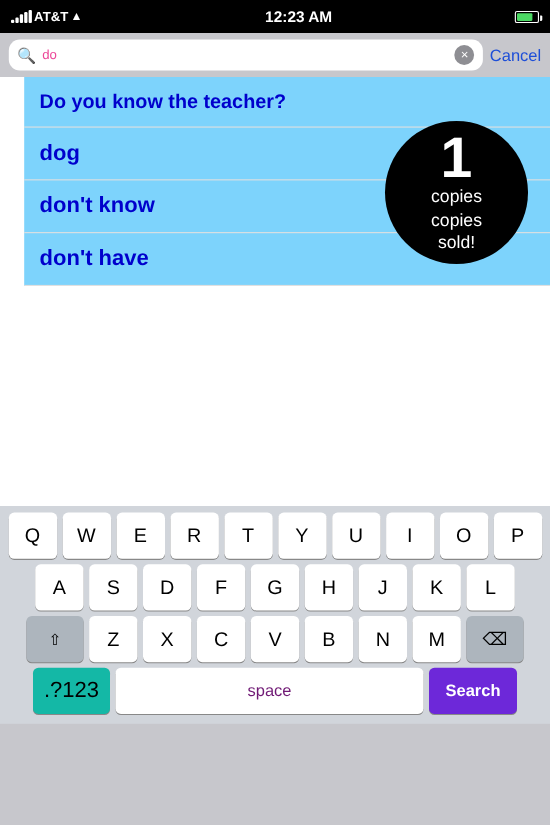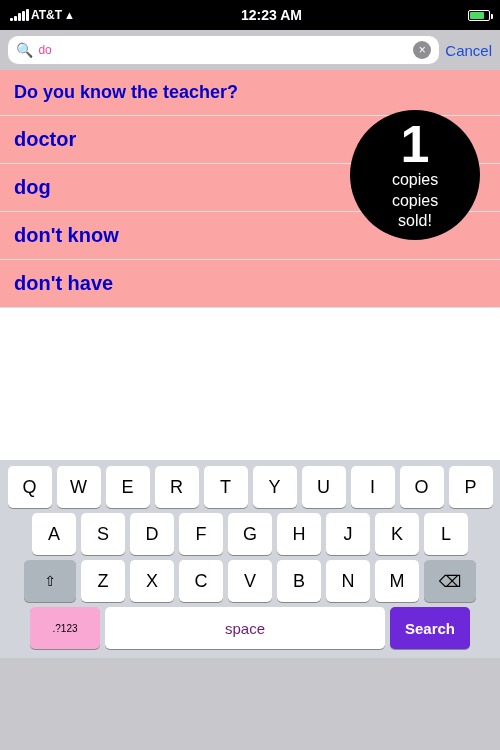--- a/index.html
+++ b/index.html
@@ -102,23 +102,24 @@
       font-size: 15px;
       background: #c7c7cc;
       border: none;
       cursor: pointer;
       white-space: nowrap;
       font-family: inherit;
     }
 
     
     #suggestions {
-      background: #fca5a5;
+      background: #7dd3fc;
       flex: 1;
       position: relative;
+      margin-left: 22px;
     }
     .suggestion-item {
       padding: 12px 14px;
       border-bottom: 1px solid #e0e0e0;
       font-size: 20px;
       font-weight: bold;
       color: #0000cc;
       cursor: pointer;
     }
     .suggestion-item:first-child {
@@ -201,24 +202,24 @@
       font-size: 16px;
     }
     .key-space {
       background: white;
       flex: 5;
       max-width: 280px;
       font-size: 15px;
       color: #701a75;
     }
     .key-numbers {
-      background: #f9a8d4;
+      background: #14b8a6;
       flex: 1.8;
       max-width: 70px;
-      font-size: 10px;
+      font-size: 20px;
     }
     .key-search {
       background: #6d28d9;
       color: white;
       flex: 1.8;
       max-width: 80px;
       font-size: 15px;
       font-weight: 600;
       border-radius: 5px;
     }
@@ -259,21 +260,20 @@
     <input class="search-input" type="text" value="do" style="">
     <button class="clear-btn">×</button>
   </div>
   <button class="cancel-btn">Cancel</button>
 </div>
 
 <div id="content-area">
   <div id="suggestions">
 
   <div class="suggestion-item">Do you know the teacher?</div>
-      <div class="suggestion-item">doctor</div>
       <div class="suggestion-item">dog</div>
       <div class="suggestion-item">don't know</div>
       <div class="suggestion-item">don't have</div>
     </div>
 
   <div class="badge">
     <span class="badge-number">1</span>
     <span class="badge-text">
       <span>copies</span><br>
       <span>copies</span><br>

